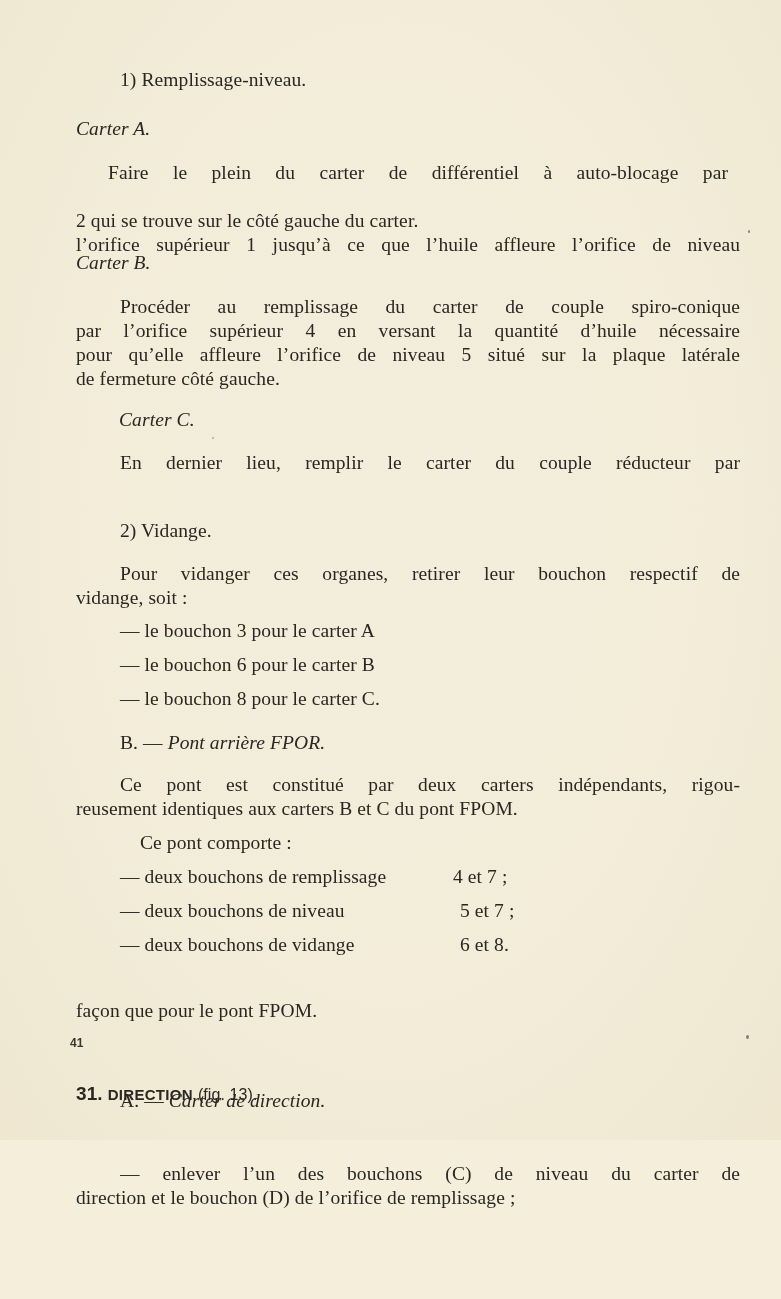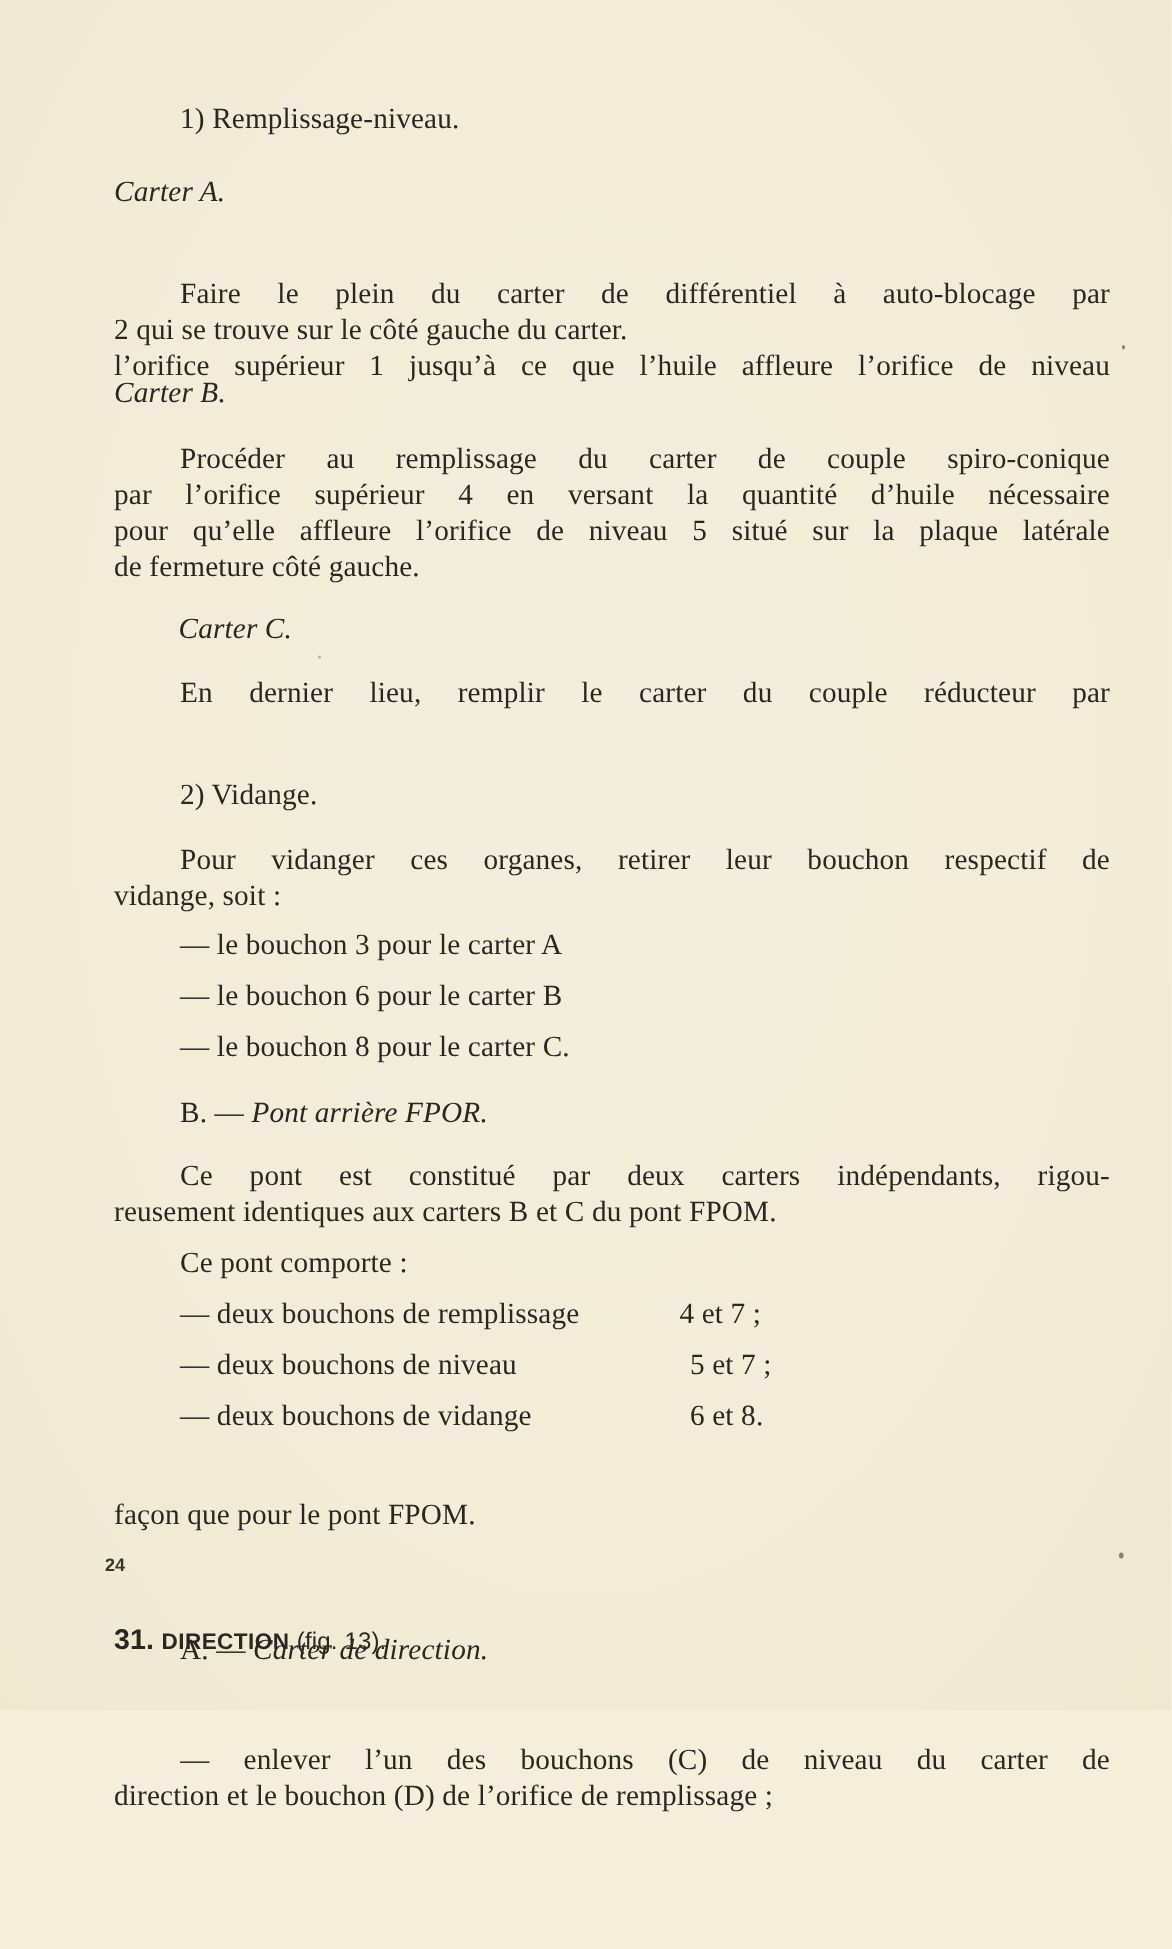--- a/index.html
+++ b/index.html
@@ -42,21 +42,21 @@
 </style>
 </head>
 <body>
 
 <div class="page">
 
   <div class="ln ind" style="top:68px;">1) Remplissage-niveau.</div>
 
   <div class="ln left it" style="top:117px;">Carter A.</div>
 
-  <div class="ln just" style="top:161px; left:120px; width:620px;margin-top:24px;">Faire le plein du carter de différentiel à auto-blocage par</div>
+  <div class="ln just" style="top:161px; left:108px; width:620px;">Faire le plein du carter de différentiel à auto-blocage par</div>
   <div class="ln just" style="top:185px;margin-top:48px;">l’orifice supérieur 1 jusqu’à ce que l’huile affleure l’orifice de niveau</div>
   <div class="ln left" style="top:209px;">2 qui se trouve sur le côté gauche du carter.</div>
 
   <div class="ln left it" style="top:251px;">Carter B.</div>
 
   <div class="ln just" style="top:295px; left:120px; width:620px;">Procéder au remplissage du carter de couple spiro-conique</div>
   <div class="ln just" style="top:319px;">par l’orifice supérieur 4 en versant la quantité d’huile nécessaire</div>
   <div class="ln just" style="top:343px;">pour qu’elle affleure l’orifice de niveau 5 situé sur la plaque latérale</div>
   <div class="ln left" style="top:367px;">de fermeture côté gauche.</div>
 
@@ -73,21 +73,21 @@
   <div class="ln ind" style="top:653px;">— le bouchon 6 pour le carter B</div>
   <div class="ln ind" style="top:687px;">— le bouchon 8 pour le carter C.</div>
 
   <div class="ln ind" style="top:731px;">
     <span>B. — </span><span class="it">Pont arrière FPOR.</span>
   </div>
 
   <div class="ln just" style="top:773px; left:120px; width:620px;">Ce pont est constitué par deux carters indépendants, rigou-</div>
   <div class="ln left" style="top:797px;">reusement identiques aux carters B et C du pont FPOM.</div>
 
-  <div class="ln ind" style="top:831px;">Ce pont comporte :</div>
+  <div class="ln ind" style="top:831px;margin-left:20px;">Ce pont comporte :</div>
 
   <div class="ln ind" style="top:865px;">— deux bouchons de remplissage</div>
   <div class="ln" style="top:865px; left:453px;">4 et 7 ;</div>
 
   <div class="ln ind" style="top:899px;">— deux bouchons de niveau</div>
   <div class="ln" style="top:899px; left:460px;">5 et 7 ;</div>
 
   <div class="ln ind" style="top:933px;">— deux bouchons de vidange</div>
   <div class="ln" style="top:933px; left:460px;">6 et 8.</div>
 
@@ -100,18 +100,18 @@
   </div>
 
   <div class="ln ind" style="top:1089px;">
     <span>A. — </span><span class="it">Carter de direction.</span>
   </div>
 
 
   <div class="ln just" style="top:1162px; left:120px; width:620px;">— enlever l’un des bouchons (C) de niveau du carter de</div>
   <div class="ln left" style="top:1186px;">direction et le bouchon (D) de l’orifice de remplissage ;</div>
 
-  <div class="pagenum">24</div>
+  <div class="pagenum">41</div>
 
   <div class="speck" style="left:748px; top:230px; width:2px; height:3px;"></div>
   <div class="speck" style="left:746px; top:1035px; width:3px; height:4px;"></div>
   <div class="speck" style="left:212px; top:437px; width:2px; height:2px; opacity:.6;"></div>
 </div>
 
 </body></html>

